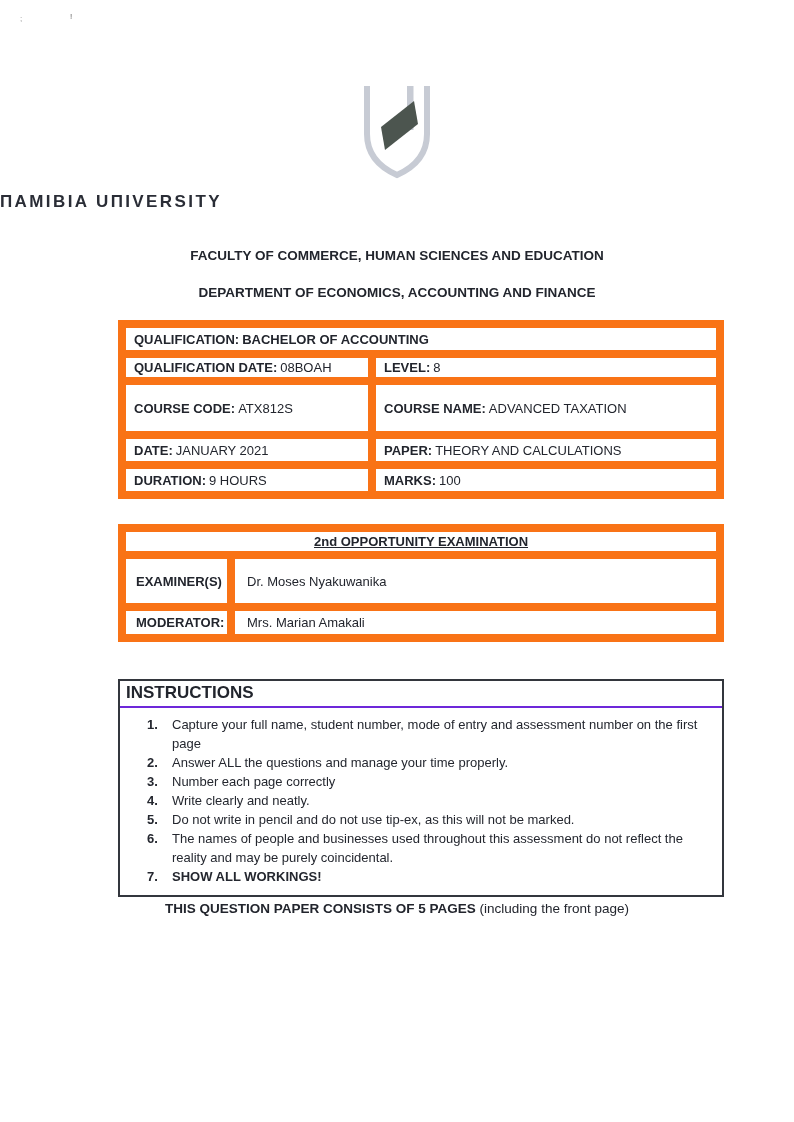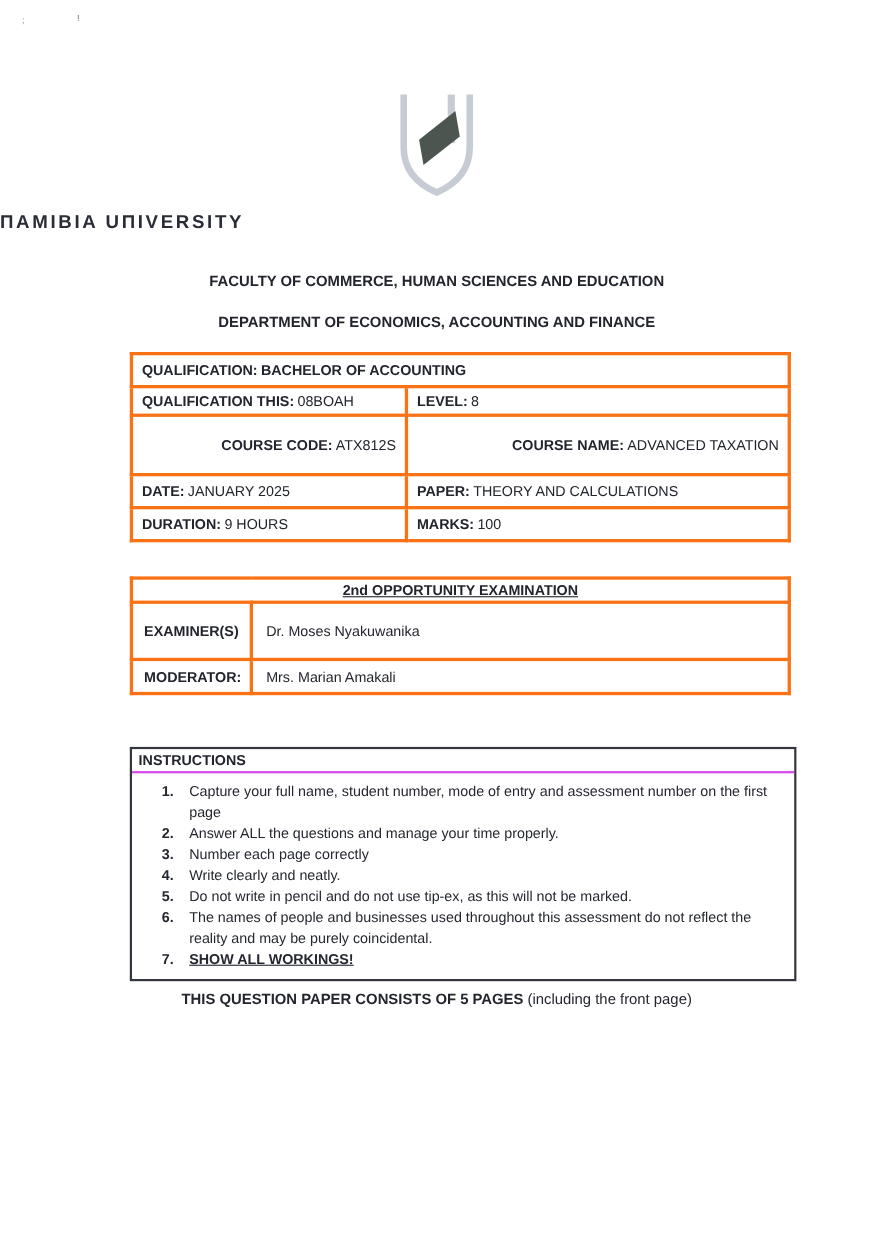--- a/index.html
+++ b/index.html
@@ -28,64 +28,64 @@
     margin-top:4px;
     font-size:13px; letter-spacing:2.1px; color:#33363f;
   }
 
   .center-line { position:absolute; left:0; right:0; text-align:center; font-weight:bold; font-size:13.5px; color:#22252d; }
   .faculty-line { top:248px; }
   .department-line { top:285px; }
 
   table.doc-table { border-collapse:collapse; table-layout:fixed; }
   table.doc-table td {
-    border:3px solid #f97316;
+    border:8px solid #f97316;
     font-size:13px;
     padding:2px 8px;
     vertical-align:middle;
     color:#22252d;
     overflow:hidden;
   }
   .lbl { font-weight:bold; padding-right:3px; }
   .val { font-weight:normal; }
   .val-bold { font-weight:bold; }
 
   .course-table-wrap { position:absolute; top:320px; left:118px; }
   .course-table { width:598px; }
   .course-table col.c1 { width:250px; }
   .course-table col.c2 { width:348px; }
   .row-h30 td { height:30px; }
   .row-h26 td { height:26px; }
-  .row-h54 td { height:54px;text-align:right; }
+  .row-h54 td { height:54px; }
 
   .exam-table-wrap { position:absolute; top:524px; left:118px; }
   .exam-table { width:598px; }
   .exam-table col.e1 { width:109px; }
   .exam-table col.e2 { width:489px; }
   .exam-title-cell { text-align:center; font-weight:bold; height:16px;text-decoration:underline; }
   .exam-row-tall td { height:52px; }
   .exam-row-short td { height:31px; }
   .exam-table .lbl-cell { padding-left:10px; }
   .exam-table .val-cell { padding-left:12px; }
 
   .instructions-box {
     position:absolute; top:679px; left:118px; width:606px;
     border:2px solid #33363d; background:#ffffff;
   }
   .instructions-title {
-    font-weight:bold; font-size:13px;
+    font-weight:bold; font-size:17px;
     padding:2px 6px 3px 6px;
-    border-bottom:2px solid #d946ef;
+    border-bottom:2px solid #6d28d9;
     color:#22252d;
   }
   .instructions-list { list-style:none; margin:7px 0 9px 0; padding:0 8px 0 27px; }
   .ins-item { display:flex; font-size:13px; line-height:19px; color:#24272f; }
   .ins-num { font-weight:bold; width:25px; flex:none; }
   .ins-text { flex:1; }
-  .ins-item.bold-item .ins-text { font-weight:bold;text-decoration:underline; }
+  .ins-item.bold-item .ins-text { font-weight:bold; }
 
   .footer-line {
     position:absolute; top:901px; left:0; right:0;
     text-align:center; font-size:13.5px; color:#22252d;
   }
   .footer-bold { font-weight:bold; }
 </style>
 </head>
 <body>
 
@@ -113,37 +113,37 @@
           <col class="c2">
         </colgroup>
       <tbody>
           <tr class="row-h30">
         <td colspan="2">
           <span class="lbl">QUALIFICATION:</span><span class="val val-bold">BACHELOR OF ACCOUNTING</span>
         </td>
       </tr>
       <tr class="row-h26">
         <td>
-          <span class="lbl">QUALIFICATION THIS:</span><span class="val">08BOAH</span>
+          <span class="lbl">QUALIFICATION DATE:</span><span class="val">08BOAH</span>
         </td>
         <td>
           <span class="lbl">LEVEL:</span><span class="val">8</span>
         </td>
       </tr>
       <tr class="row-h54">
         <td>
           <span class="lbl">COURSE CODE:</span><span class="val">ATX812S</span>
         </td>
         <td>
           <span class="lbl">COURSE NAME:</span><span class="val">ADVANCED TAXATION</span>
         </td>
       </tr>
       <tr class="row-h30">
         <td>
-          <span class="lbl">DATE:</span><span class="val">JANUARY 2025</span>
+          <span class="lbl">DATE:</span><span class="val">JANUARY 2021</span>
         </td>
         <td>
           <span class="lbl">PAPER:</span><span class="val">THEORY AND CALCULATIONS</span>
         </td>
       </tr>
       <tr class="row-h30">
         <td>
           <span class="lbl">DURATION:</span><span class="val">9 HOURS</span>
         </td>
         <td>

